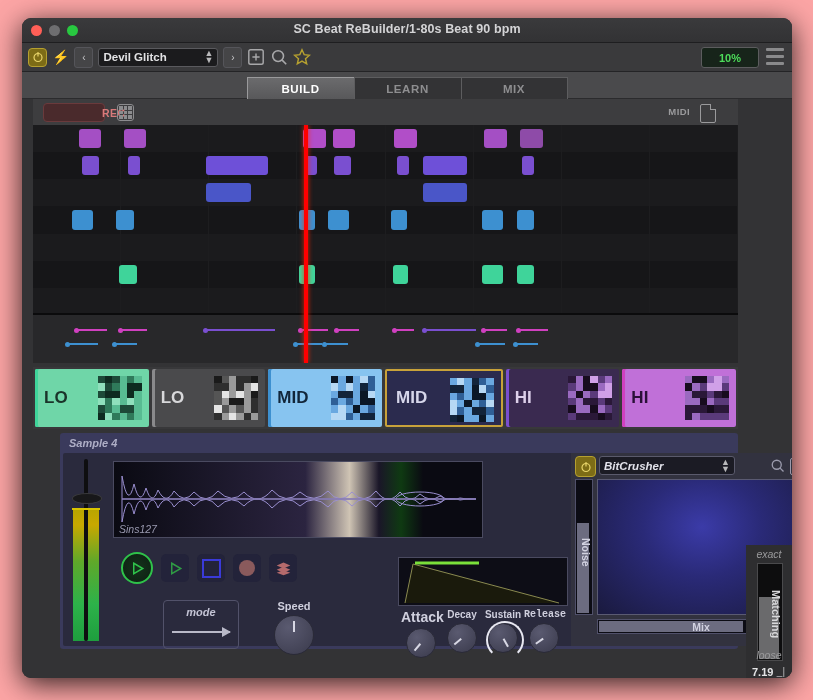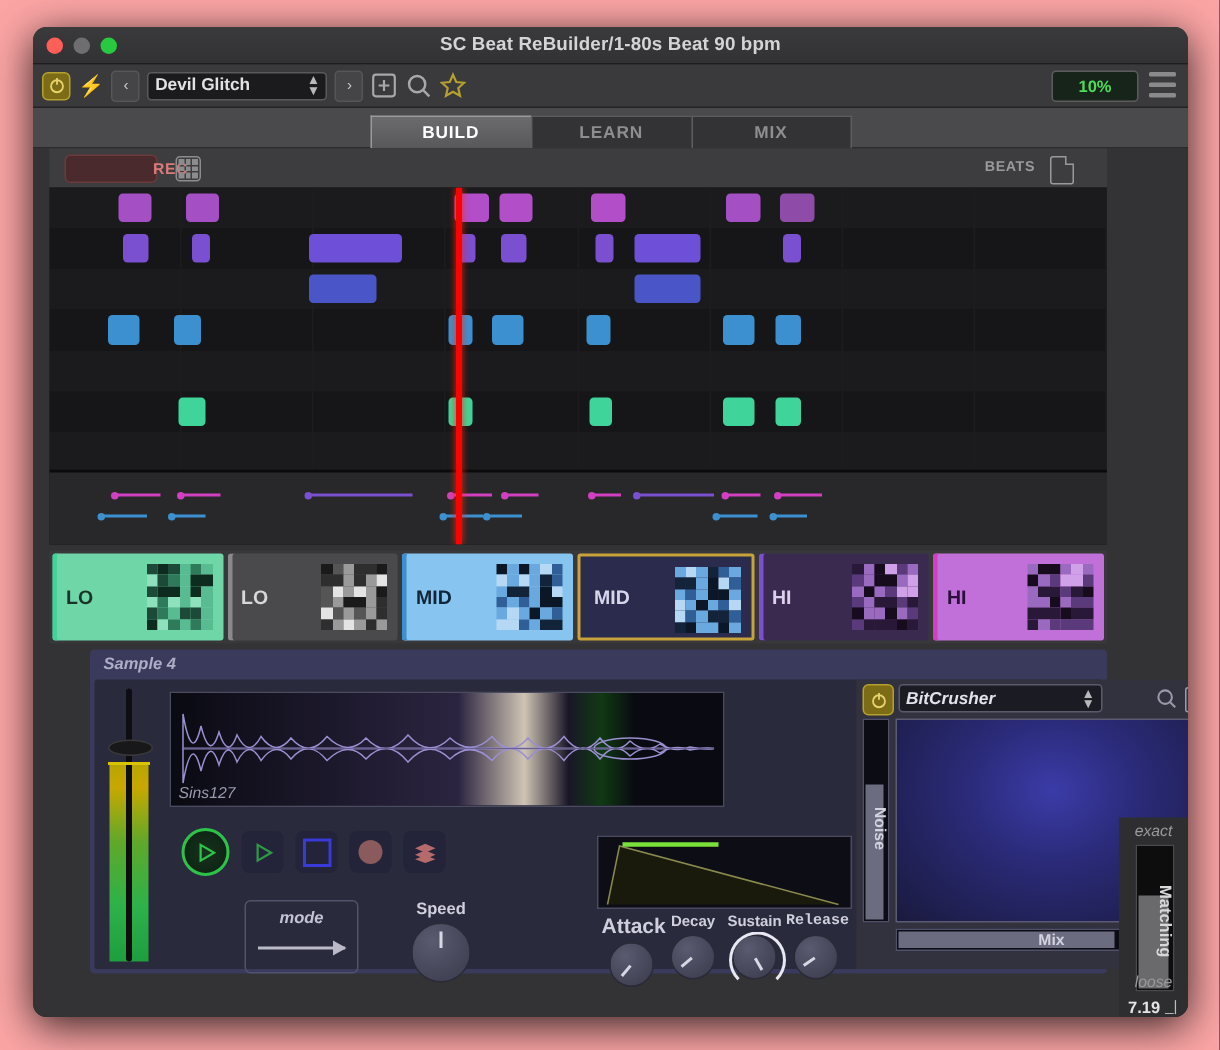--- a/index.html
+++ b/index.html
@@ -92,21 +92,21 @@
           background:linear-gradient(#b8a500,#caa800 14%,#5fa82a 42%,#2db24a 70%,#1e9e3e 100%);border-radius:1px;}
   .fstem{position:absolute;left:11px;width:4px;background:#0e0e10;border-radius:2px;}
   .fcap{position:absolute;left:-1px;width:28px;height:9px;background:#18181a;border-radius:50%;
         border:1px solid #3a3a3c;}
   .fline{position:absolute;left:-1px;width:28px;height:2px;background:#d9c400;}
   .loopbtn{position:absolute;left:10px;bottom:10px;width:26px;height:26px;}
 
   
   .padrow{position:absolute;left:11px;top:268px;width:705px;height:62px;background:#38383a;display:flex;gap:3px;padding:2px;box-sizing:border-box;}
   .pad{position:relative;flex:1;border-radius:2px;display:flex;align-items:center;overflow:hidden;}
-  .padlbl{position:absolute;left:9px;top:50%;transform:translateY(-50%);font-size:13px;font-weight:700;}
+  .padlbl{position:absolute;left:9px;top:50%;transform:translateY(-50%);font-size:17px;font-weight:700;}
   .padthumb{position:absolute;right:7px;top:7px;width:44px;height:44px;display:grid;
             grid-template-columns:repeat(6,1fr);grid-template-rows:repeat(6,1fr);}
   .padthumb i{display:block;}
 
   
   .sample{position:absolute;left:38px;top:334px;width:678px;height:216px;background:#3a3a5c;border-radius:3px;}
   .samplehdr{position:absolute;left:9px;top:4px;font-size:11px;color:#aeaec6;font-style:italic;font-weight:600;}
   .samplebody{position:absolute;left:3px;top:20px;width:672px;height:193px;background:#2a2a3d;border-radius:2px;}
 
   .volfwrap{position:absolute;left:10px;top:6px;width:26px;height:182px;}
@@ -245,21 +245,21 @@
             <i></i>
               <i></i>
               <i></i>
               <i></i>
               <i></i>
               <i></i>
               <i></i>
               <i></i>
               <i></i>
           </div>
-          <div class="midilbl">BEATS</div>
+          <div class="midilbl">MIDI</div>
           <div class="fileicon"></div>
         </div>
         <div class="grid" id="grid-host">
             <div class="gridrow" style="top: 162.857px; height: 27.1429px; background: rgb(27, 27, 29);">
               <div class="gcell" style="left: 0px; width: 88.125px;"></div>
               <div class="gcell" style="left: 88.125px; width: 88.125px;"></div>
               <div class="gcell" style="left: 176.25px; width: 88.125px;"></div>
               <div class="gcell" style="left: 264.375px; width: 88.125px;"></div>
               <div class="gcell" style="left: 352.5px; width: 88.125px;"></div>
               <div class="gcell" style="left: 440.625px; width: 88.125px;"></div>

